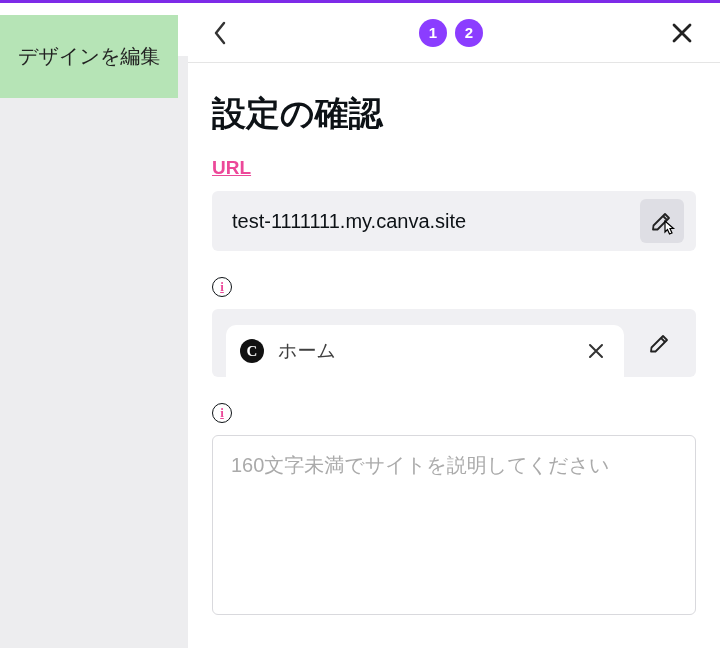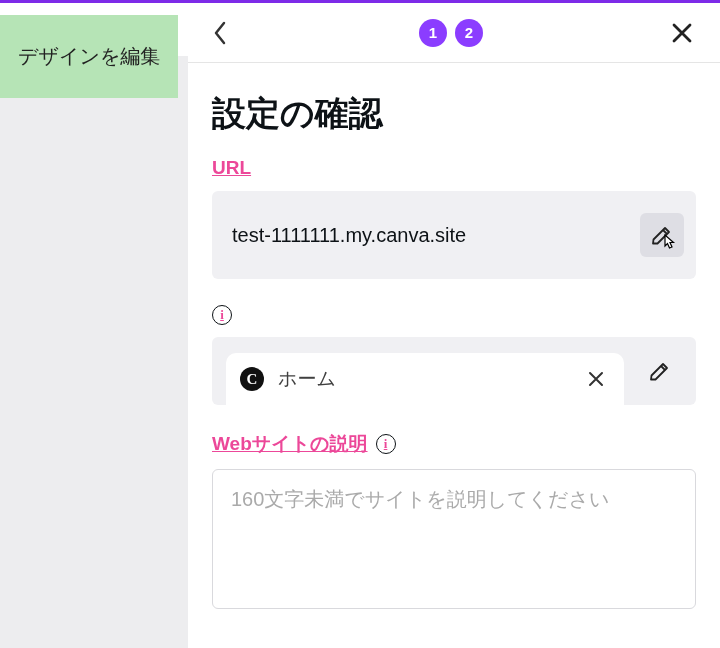--- a/index.html
+++ b/index.html
@@ -116,21 +116,21 @@
       align-items: center;
       justify-content: center;
       font-size: 13px;
       font-weight: 600;
       font-style: normal;
       font-family: Georgia, serif;
     }
     .url-box {
       background: #f0f0f3;
       border-radius: 6px;
-      height: 88px;
+      height: 60px;
       padding: 0 12px 0 20px;
       display: flex;
       align-items: center;
       justify-content: space-between;
       margin-bottom: 26px;
     }
     .url-text {
       font-size: 20px;
       color: #0d1216;
     }
@@ -210,21 +210,21 @@
       cursor: pointer;
       margin-top: -8px;
     }
     .textarea-box {
       width: 100%;
       border: 1.5px solid #d9d9dd;
       border-radius: 6px;
       font-size: 20px;
       font-family: inherit;
       padding: 16px 18px;
-      height: 140px;
+      height: 180px;
       resize: none;
       color: #0d1216;
     }
     .textarea-box::placeholder { color: #aaa; }
   </style>
 </head>
 <body>
 
 <div class="top-bar"></div>
 
@@ -283,20 +283,19 @@
       </div>
       <div class="edit-tab-btn">
         <svg width="24" height="24" viewBox="0 0 24 24" fill="none">
           <path d="M3 20.5 L3.5 16.5 L15 5 L19 9 L7.5 20.5 L3 20.5 Z" stroke="#222" stroke-width="1.8" stroke-linejoin="round"></path>
           <path d="M13 7 L17 11" stroke="#222" stroke-width="1.8"></path>
         </svg>
       </div>
     </div>
 
     <div class="field-label">
-      <span>Webサイトの説明</span>
       <span class="info-icon">i</span>
     </div>
     <textarea class="textarea-box" placeholder="160文字未満でサイトを説明してください" style=""></textarea>
 
   </div>
 
 </div>
 
 </body></html>

